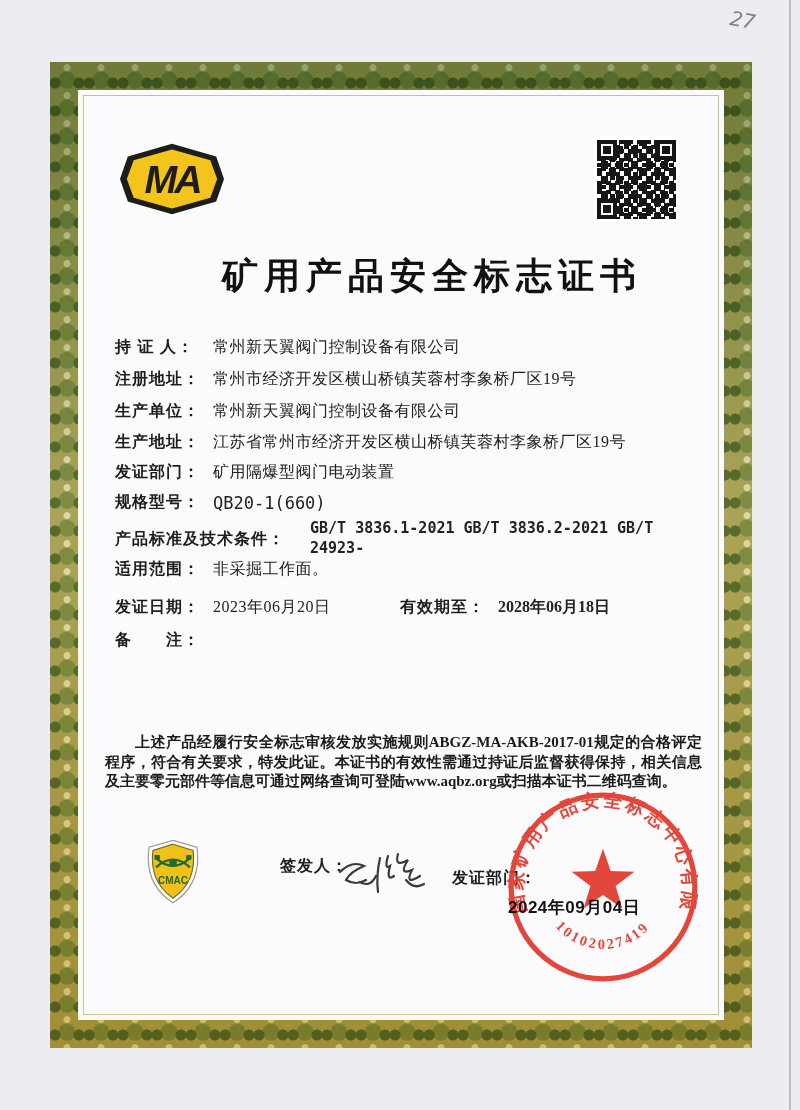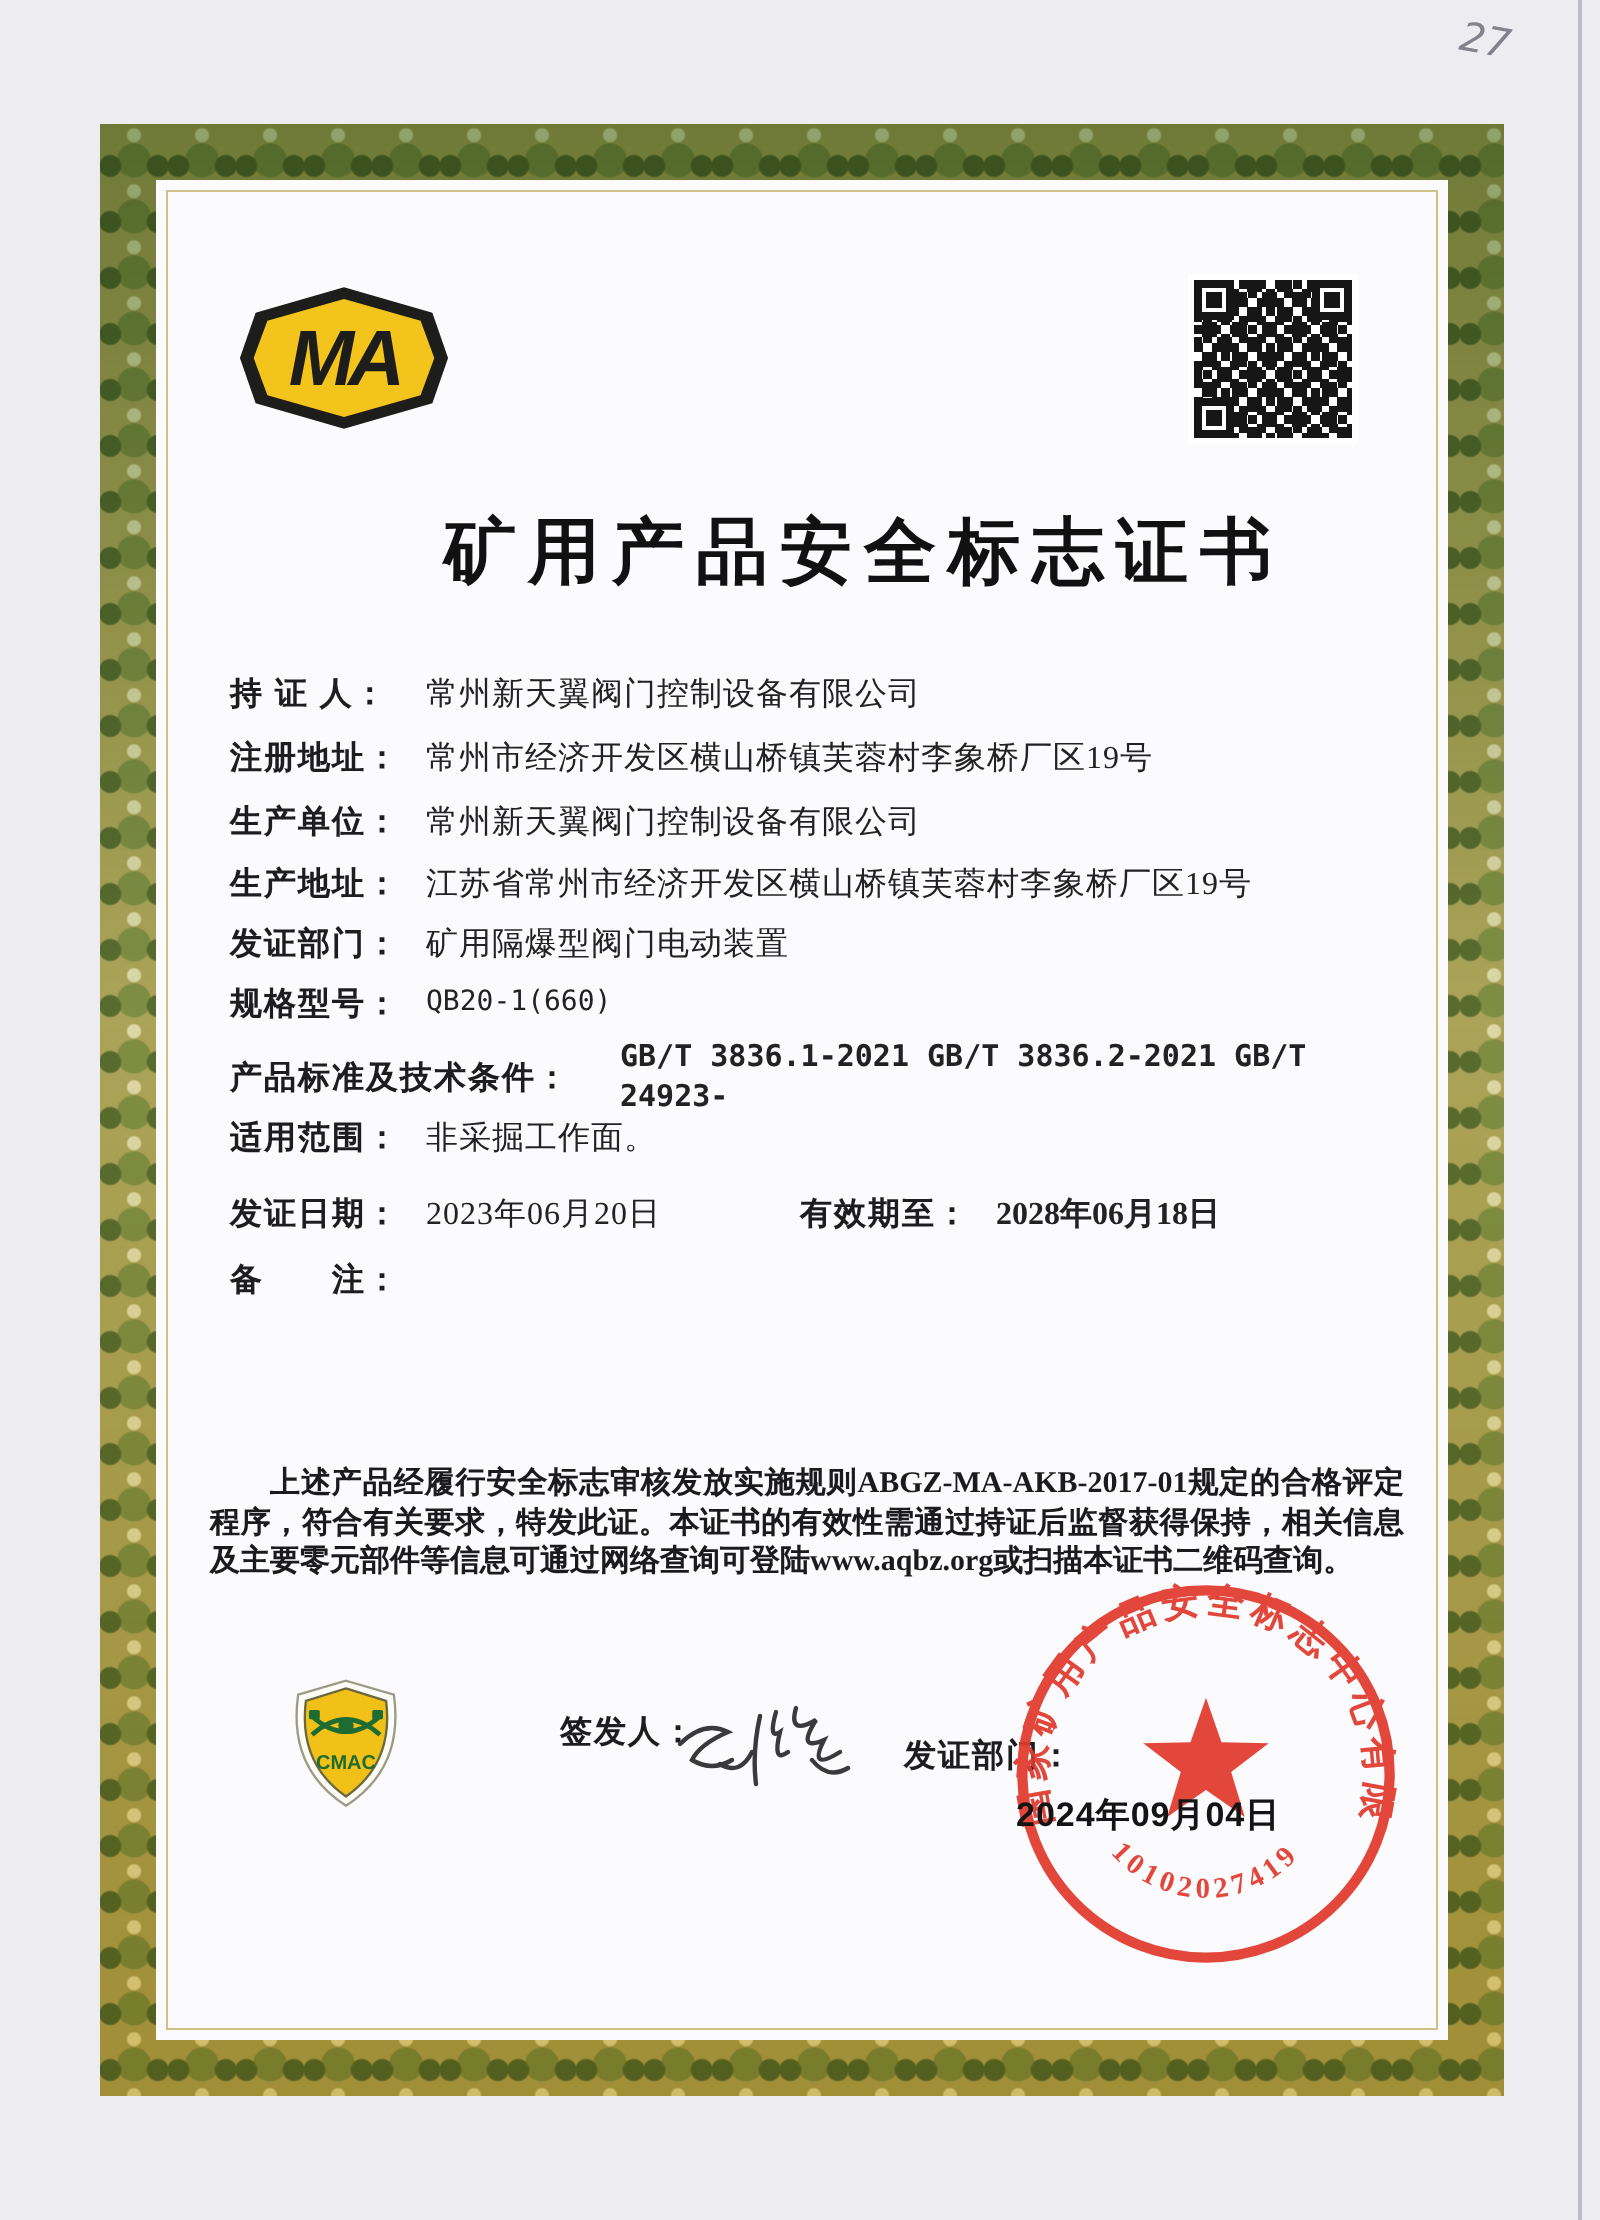--- a/index.html
+++ b/index.html
@@ -44,21 +44,21 @@
   .finder::after { content:''; position:absolute; left:2px; top:2px; width:8px; height:8px; background:#161616; }
   .finder.tl { left:0; top:0; } .finder.tr { right:0; top:0; } .finder.bl { left:0; bottom:0; }
 
   .title { position:absolute; left:50px; top:252px; width:764px; text-align:center;
     font-family:"Liberation Serif", serif; font-weight:900; font-size:36px; letter-spacing:6px; color:#111; }
 
   
   .flabel { position:absolute; left:115px; font-size:16px; font-weight:700; color:#1d1d1f; letter-spacing:1px; white-space:pre; }
   .fvalue { position:absolute; left:213px; font-size:16px; font-weight:400; color:#222;
     font-family:"Liberation Serif", serif; letter-spacing:.5px; white-space:nowrap; }
-  .fvalue.mono { font-family:"DejaVu Sans Mono", monospace; font-size:14px; letter-spacing:0; }
+  .fvalue.mono { font-family:"DejaVu Sans Mono", monospace; font-size:17px; letter-spacing:0; }
   .std-value { position:absolute; left:310px; top:518px; width:400px; font-family:"DejaVu Sans Mono", monospace;
     font-size:15px; font-weight:700; color:#222; line-height:20px; }
   .validity-label { position:absolute; left:400px; font-size:16px; font-weight:700; color:#1d1d1f; letter-spacing:1px; }
   .validity-value { position:absolute; left:498px; font-size:16px; font-weight:700; color:#222; font-family:"Liberation Serif", serif; }
 
   .statement { position:absolute; left:105px; top:733px; width:597px; text-indent:2em; text-align:justify;
     font-family:"Liberation Serif", serif; font-weight:700; font-size:15px; line-height:19.5px; color:#1b1b1d; }
 
   
   .cmac-badge { position:absolute; left:146px; top:838px; width:54px; height:68px; }

